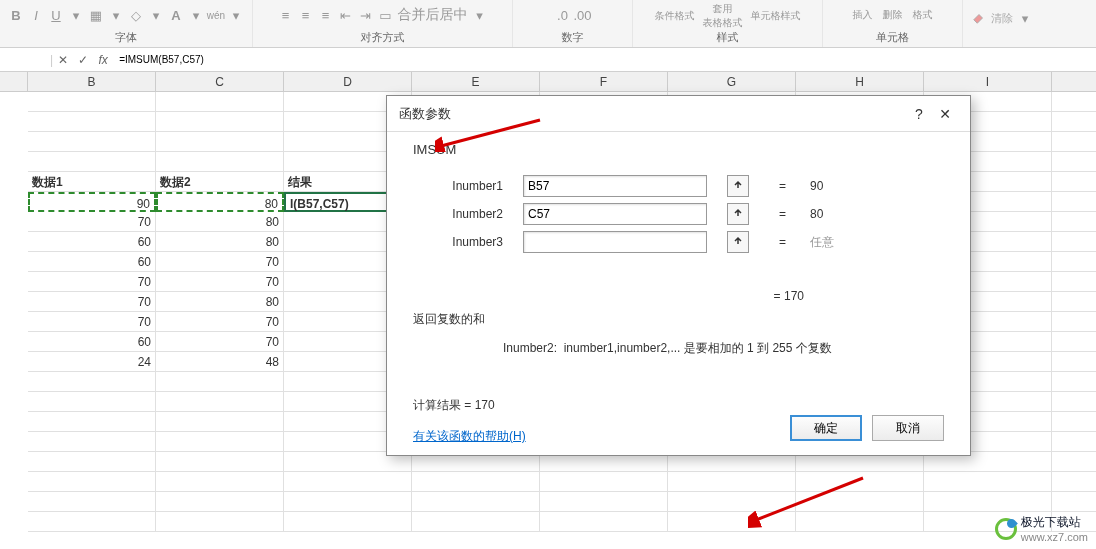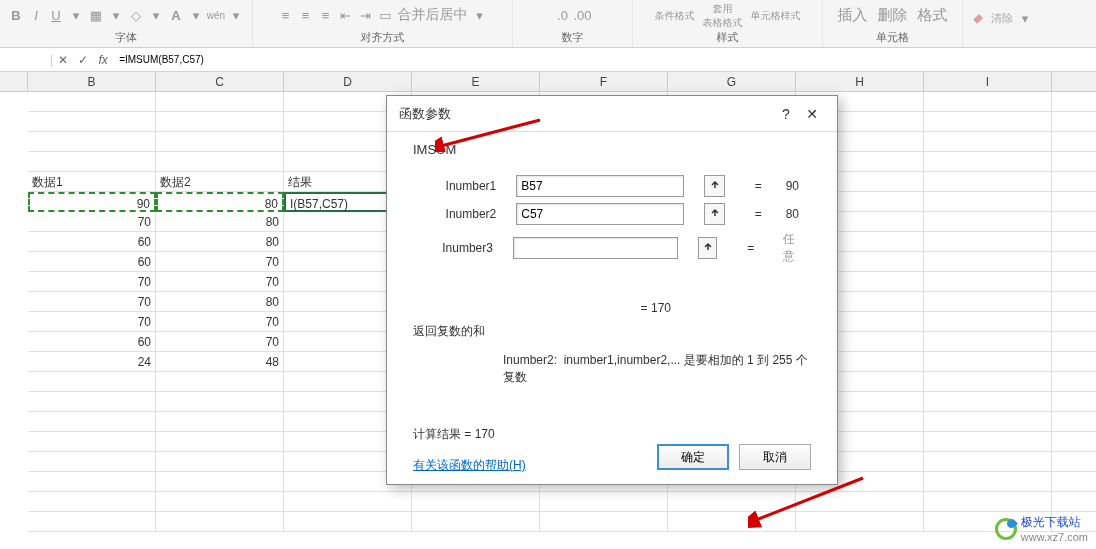--- a/index.html
+++ b/index.html
@@ -20,26 +20,26 @@
 .fbar-input { flex: 1; border: none; padding: 0 6px; font-size: 10px; font-family: inherit; height: 100%; outline: none; }
 
 
 .sheet-wrap { position: relative; height: calc(100% - 48px - 24px); overflow: hidden; }
 .col-headers { display: flex; height: 20px; background: #f0f0f0; border-bottom: 1px solid #ccc; }
 .corner { width: 28px; height: 20px; background: #f0f0f0; border-right: 1px solid #ccc; border-bottom: 1px solid #ccc; flex-shrink: 0; }
 .col-h { width: 128px; text-align: center; font-size: 12px; color: #444; border-right: 1px solid #ccc; line-height: 20px; flex-shrink: 0; }
 .cells { position: absolute; left: 28px; top: 20px; }
 .cell-row { display: flex; height: 20px; }
 .cell { width: 128px; height: 20px; border-right: 1px solid #e0e0e0; border-bottom: 1px solid #e0e0e0; padding: 0 4px; line-height: 20px; text-align: right; position: relative; }
-.cell.left { text-align: left; }
+.cell.left { text-align: left; font-weight: bold; }
 .cell.marching { border: 2px dashed #2e8b2e; }
 .cell.active { border: 2px solid #217346; }
 
 
-.dialog { position: absolute; left: 386px; top: 95px; width: 452px; background: #fff; border: 1px solid #888; box-shadow: 4px 4px 12px rgba(0,0,0,0.25); z-index: 100; }
+.dialog { position: absolute; left: 386px; top: 95px; width: 585px; background: #fff; border: 1px solid #888; box-shadow: 4px 4px 12px rgba(0,0,0,0.25); z-index: 100; }
 .dlg-title { height: 36px; display: flex; align-items: center; padding: 0 12px; border-bottom: 1px solid #ddd; }
 .dlg-title-text { flex: 1; font-size: 13px; }
 .dlg-help, .dlg-close { width: 26px; height: 26px; display: inline-flex; align-items: center; justify-content: center; font-size: 14px; }
 .dlg-body { padding: 10px 26px 14px 26px; }
 .func-name { font-size: 13px; margin-bottom: 6px; padding-left: 0; }
 .arg-area { padding: 6px 12px 10px 16px; }
 .arg-row { display: flex; align-items: center; margin: 6px 0; gap: 20px; }
 .arg-label { width: 74px; text-align: right; font-size: 12px; }
 .arg-input { width: 184px; height: 22px; border: 1px solid #999; padding: 0 4px; font-size: 12px; font-family: inherit; box-shadow: inset 1px 1px 2px rgba(0,0,0,0.12); }
 .ref-btn { width: 22px; height: 22px; border: 1px solid #999; display: inline-flex; align-items: center; justify-content: center; background: #f7f7f7; }
@@ -115,21 +115,21 @@
   <div class="ribbon-group" style="min-width:190px">
     <div class="ribbon-icons" style="font-size:10px;gap:8px;color:#999">
       <span>条件格式</span>
       <span style="white-space:pre;text-align:center">套用
 表格格式</span>
       <span>单元格样式</span>
     </div>
     <div class="ribbon-label">样式</div>
   </div>
   <div class="ribbon-group" style="min-width:140px">
-    <div class="ribbon-icons" style="font-size:15px;gap:10px;color:#999">
+    <div class="ribbon-icons" style="font-size:10px;gap:10px;color:#999">
       <span>插入</span>
       <span>删除</span>
       <span>格式</span>
     </div>
     <div class="ribbon-label">单元格</div>
   </div>
   <div class="ribbon-group" style="min-width:70px;border-right:none">
     <div class="ribbon-icons" style="font-size:11px;gap:4px">
       <span class="ricon" style="color:#d77">
           <svg viewBox="0 0 16 16">
@@ -490,16 +490,16 @@
       <marker id="ah2" markerWidth="10" markerHeight="10" refX="1" refY="3" orient="auto">
         <path d="M0,0 L0,6 L9,3 z" fill="#d40000"></path>
       </marker>
     </defs>
   <line x1="115" y1="8" x2="8" y2="50" stroke="#d40000" stroke-width="3" marker-end="url(#ah2)"></line>
 </svg>
 
 <div class="watermark">
   <div class="logo"></div>
   <div>
-    <div style="color:#1d4ed8">极光下载站</div>
+    <div style="color:#0f172a">极光下载站</div>
     <div style="color:#888;font-size:11px">www.xz7.com</div>
   </div>
 </div>
 
 </body></html>

